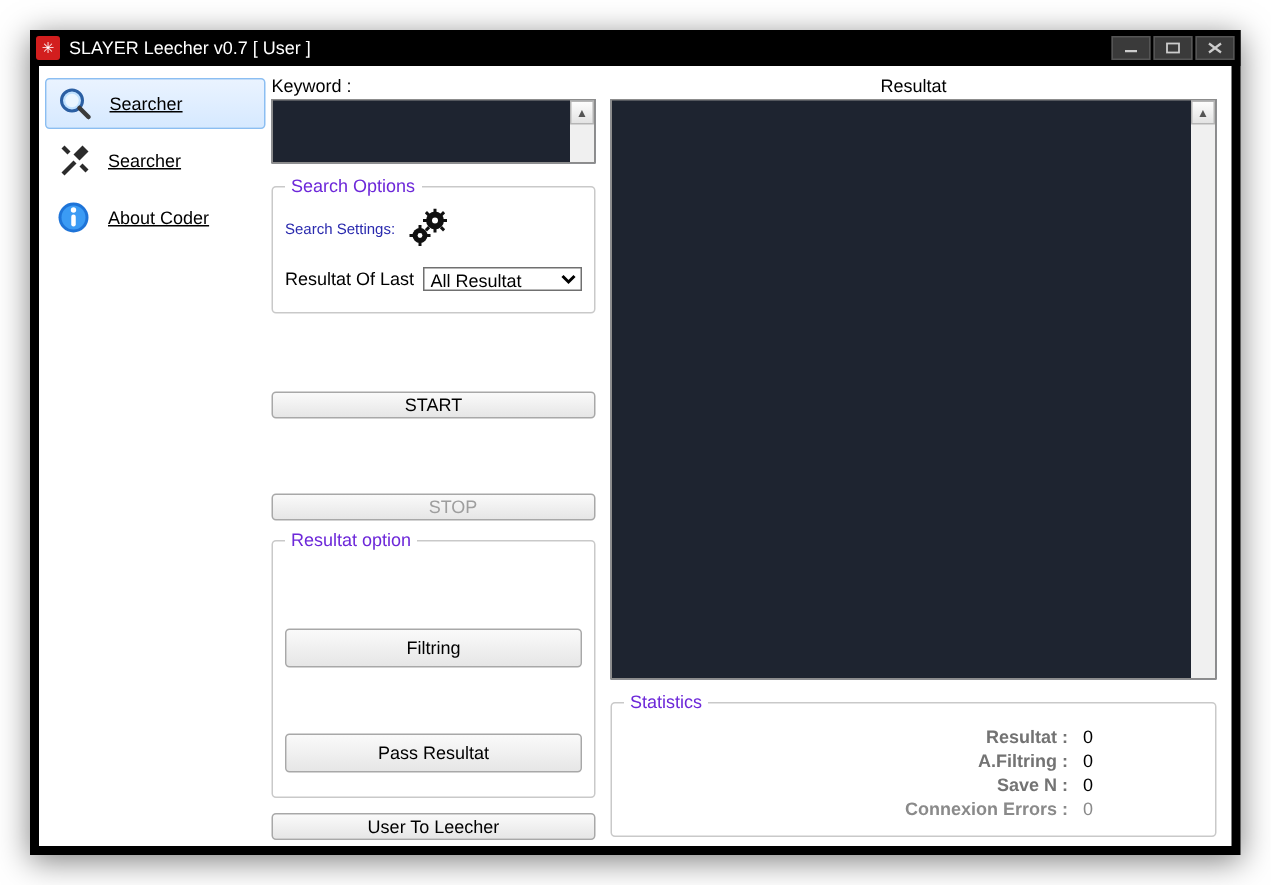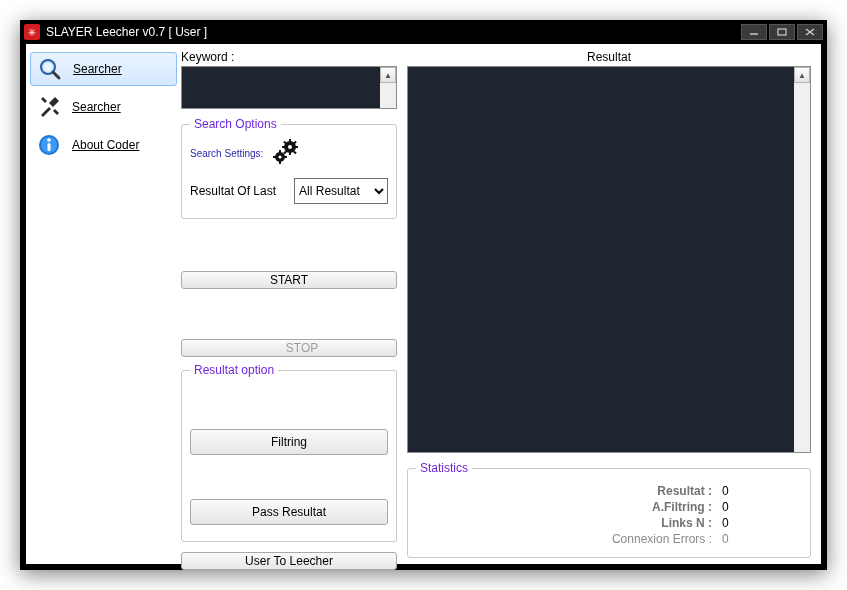--- a/index.html
+++ b/index.html
@@ -101,23 +101,23 @@
   }
   fieldset.group {
     border:1px solid #c9c9c9;
     border-radius:3px;
     margin:0 0 8px 0;
     padding:8px 8px 10px 8px;
   }
   fieldset.group > legend { font-size:12px; padding:0 4px; color:#6d28d9; }
   .search-settings-row { display:flex; align-items:center; gap:8px; margin-bottom:10px; }
   .search-settings-text { color:#2a2aae; font-size:10px; }
-  .row-rol { display:flex; align-items:center; gap:18px; margin-bottom:4px; }
+  .row-rol { display:flex; align-items:center; gap:6px; margin-bottom:4px; }
   select.combo {
-    height:26px; font-size:12px; border:1px solid #707070;
+    height:16px; font-size:12px; border:1px solid #707070;
     background:#fff;
     flex:1;
     min-width:0;
   }
   .btn {
     display:block; width:100%;
     height:26px;
     background:linear-gradient(#fafafa,#e6e6e6);
     border:1px solid #a8a8a8;
     border-radius:3px;
@@ -125,21 +125,21 @@
     cursor:pointer;
     margin-bottom:6px;
     margin-top:44px;
   }
   .btn:disabled { color:#9e9e9e; cursor:default;padding-left:32px; }
   .result-wrap { position:relative; flex:1; margin-bottom:8px; }
   .result-wrap .dark-box { height:100%; }
   .stats-body { font-size:12px; }
   .stat-row { display:flex; justify-content:flex-end; gap:10px; padding:1px 50px 1px 0; }
   .stat-label { color:#737373; width:120px; text-align:right; font-weight:bold; }
-  .stat-label.err { color:#8a8a8a; font-weight:normal; }
+  .stat-label.err { color:#8a8a8a; font-weight:bold; }
   .stat-val { width:30px; text-align:left; }
 </style>
 </head>
 <body>
 
 <div class="window">
   <div class="titlebar">
     <div class="title-icon">✳</div>
     <div class="titlebar-text">SLAYER Leecher v0.7 [ User ]</div>
     <div class="win-controls">
@@ -269,21 +269,21 @@
         <div class="stats-body">
           <div class="stat-row">
             <span class="stat-label">Resultat :</span>
             <span class="stat-val">0</span>
           </div>
           <div class="stat-row">
             <span class="stat-label">A.Filtring :</span>
             <span class="stat-val">0</span>
           </div>
           <div class="stat-row">
-            <span class="stat-label">Links N :</span>
+            <span class="stat-label">Save N :</span>
             <span class="stat-val">0</span>
           </div>
           <div class="stat-row">
             <span class="stat-label err">Connexion Errors :</span>
             <span class="stat-val" style="color:#8a8a8a">0</span>
           </div>
         </div>
       </fieldset>
     </div>
   </div>

